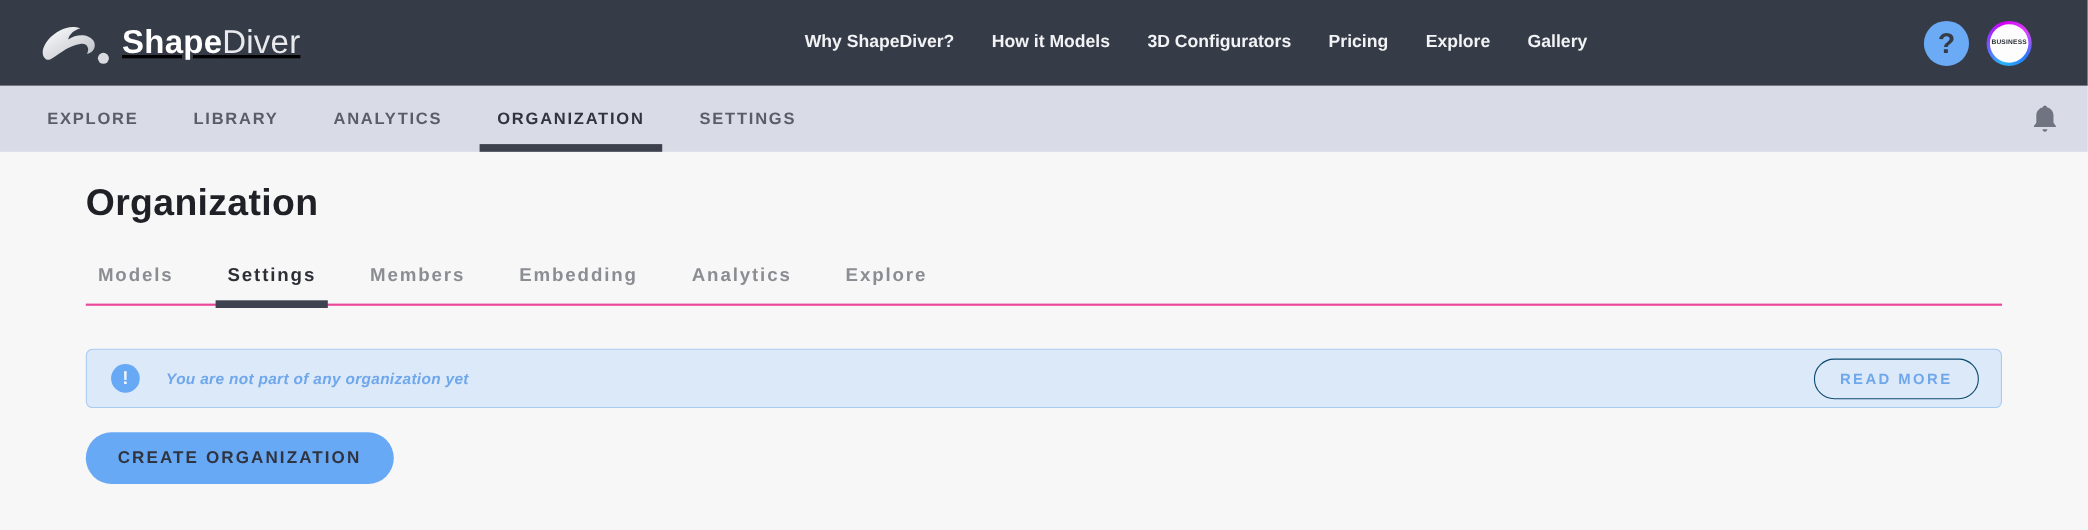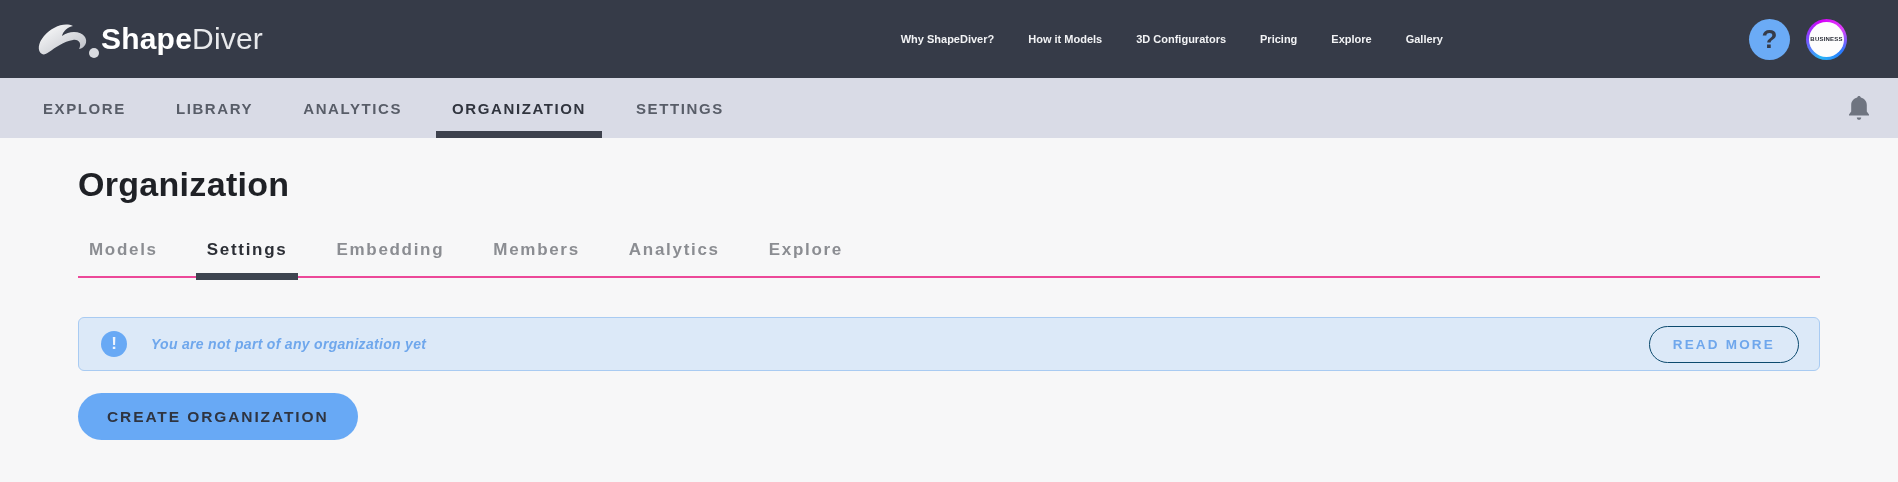--- a/index.html
+++ b/index.html
@@ -11,36 +11,36 @@
   }
 
   
   .topbar {
     height: 78px;
     background: #363b48;
     display: flex;
     align-items: center;
     padding: 0 51px 0 35px;
   }
-  .brand { display: flex; align-items: center; cursor: pointer; }
+  .brand { display: flex; align-items: center; gap: 10px; cursor: pointer; text-decoration: underline; }
   .brand-mark { display: flex; align-items: flex-end; }
   .brand-name { font-size: 30px; color: #ffffff; letter-spacing: 0.2px; display: flex; align-items: baseline; }
   .brand-name .bold { font-weight: 700; }
   .brand-name .light { font-weight: 300; color: #e8e9ec; }
 
   .top-links {
     margin-left: auto;
     margin-right: 300px;
     display: flex;
     align-items: center;
     gap: 34px;
   }
   .top-link {
     color: #f2f3f5;
-    font-size: 11px;
+    font-size: 16px;
     font-weight: 600;
     cursor: pointer;
     white-space: nowrap;
   }
   .top-actions { display: flex; align-items: center; gap: 16px; }
   .upload-btn {
     background: #6babf6;
     color: #363b48;
     border: none;
     border-radius: 21px;
@@ -262,22 +262,22 @@
     </svg>
   </div>
 </nav>
 
 <main class="main">
   <h1 class="page-title">Organization</h1>
 
   <div class="page-tabs">
     <div class="page-tab">Models</div>
     <div class="page-tab active">Settings</div>
+    <div class="page-tab">Members</div>
     <div class="page-tab">Embedding</div>
-    <div class="page-tab">Members</div>
     <div class="page-tab">Analytics</div>
     <div class="page-tab">Explore</div>
   </div>
 
   <div class="alert">
     <div class="info-icon">!</div>
     <div class="alert-text">You are not part of any organization yet</div>
     <button class="read-more-btn">READ MORE</button>
   </div>
 

